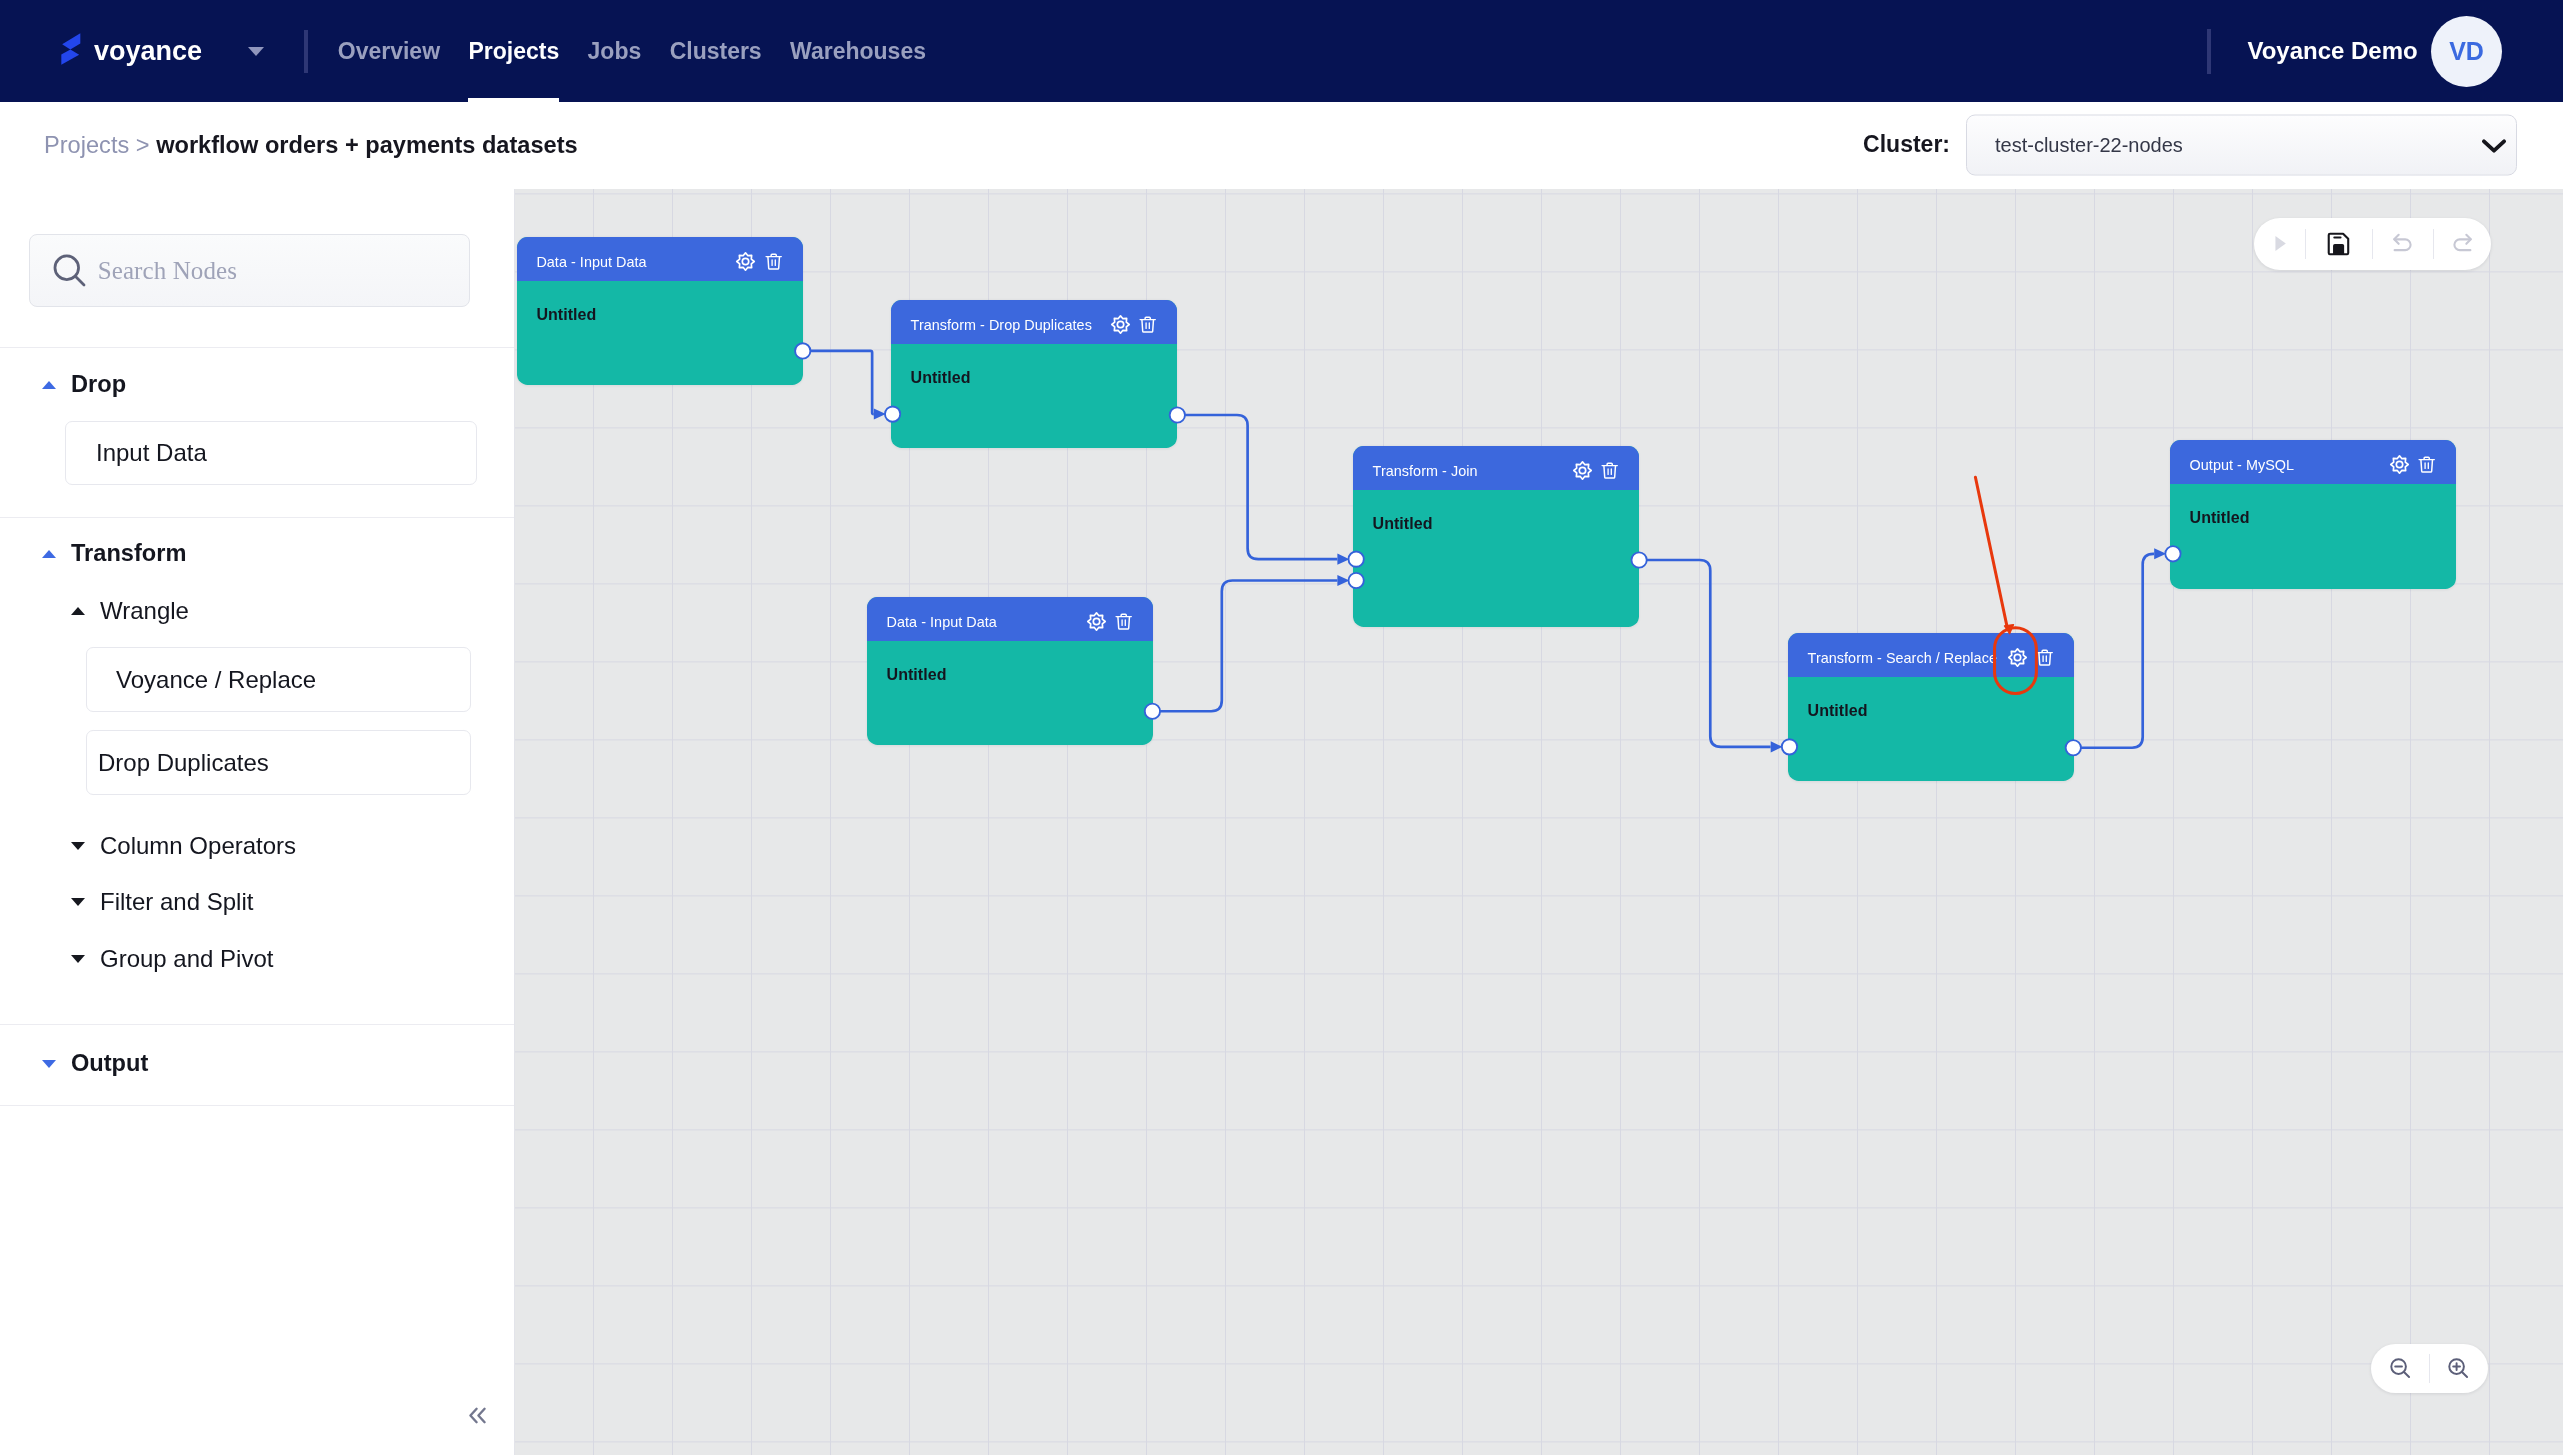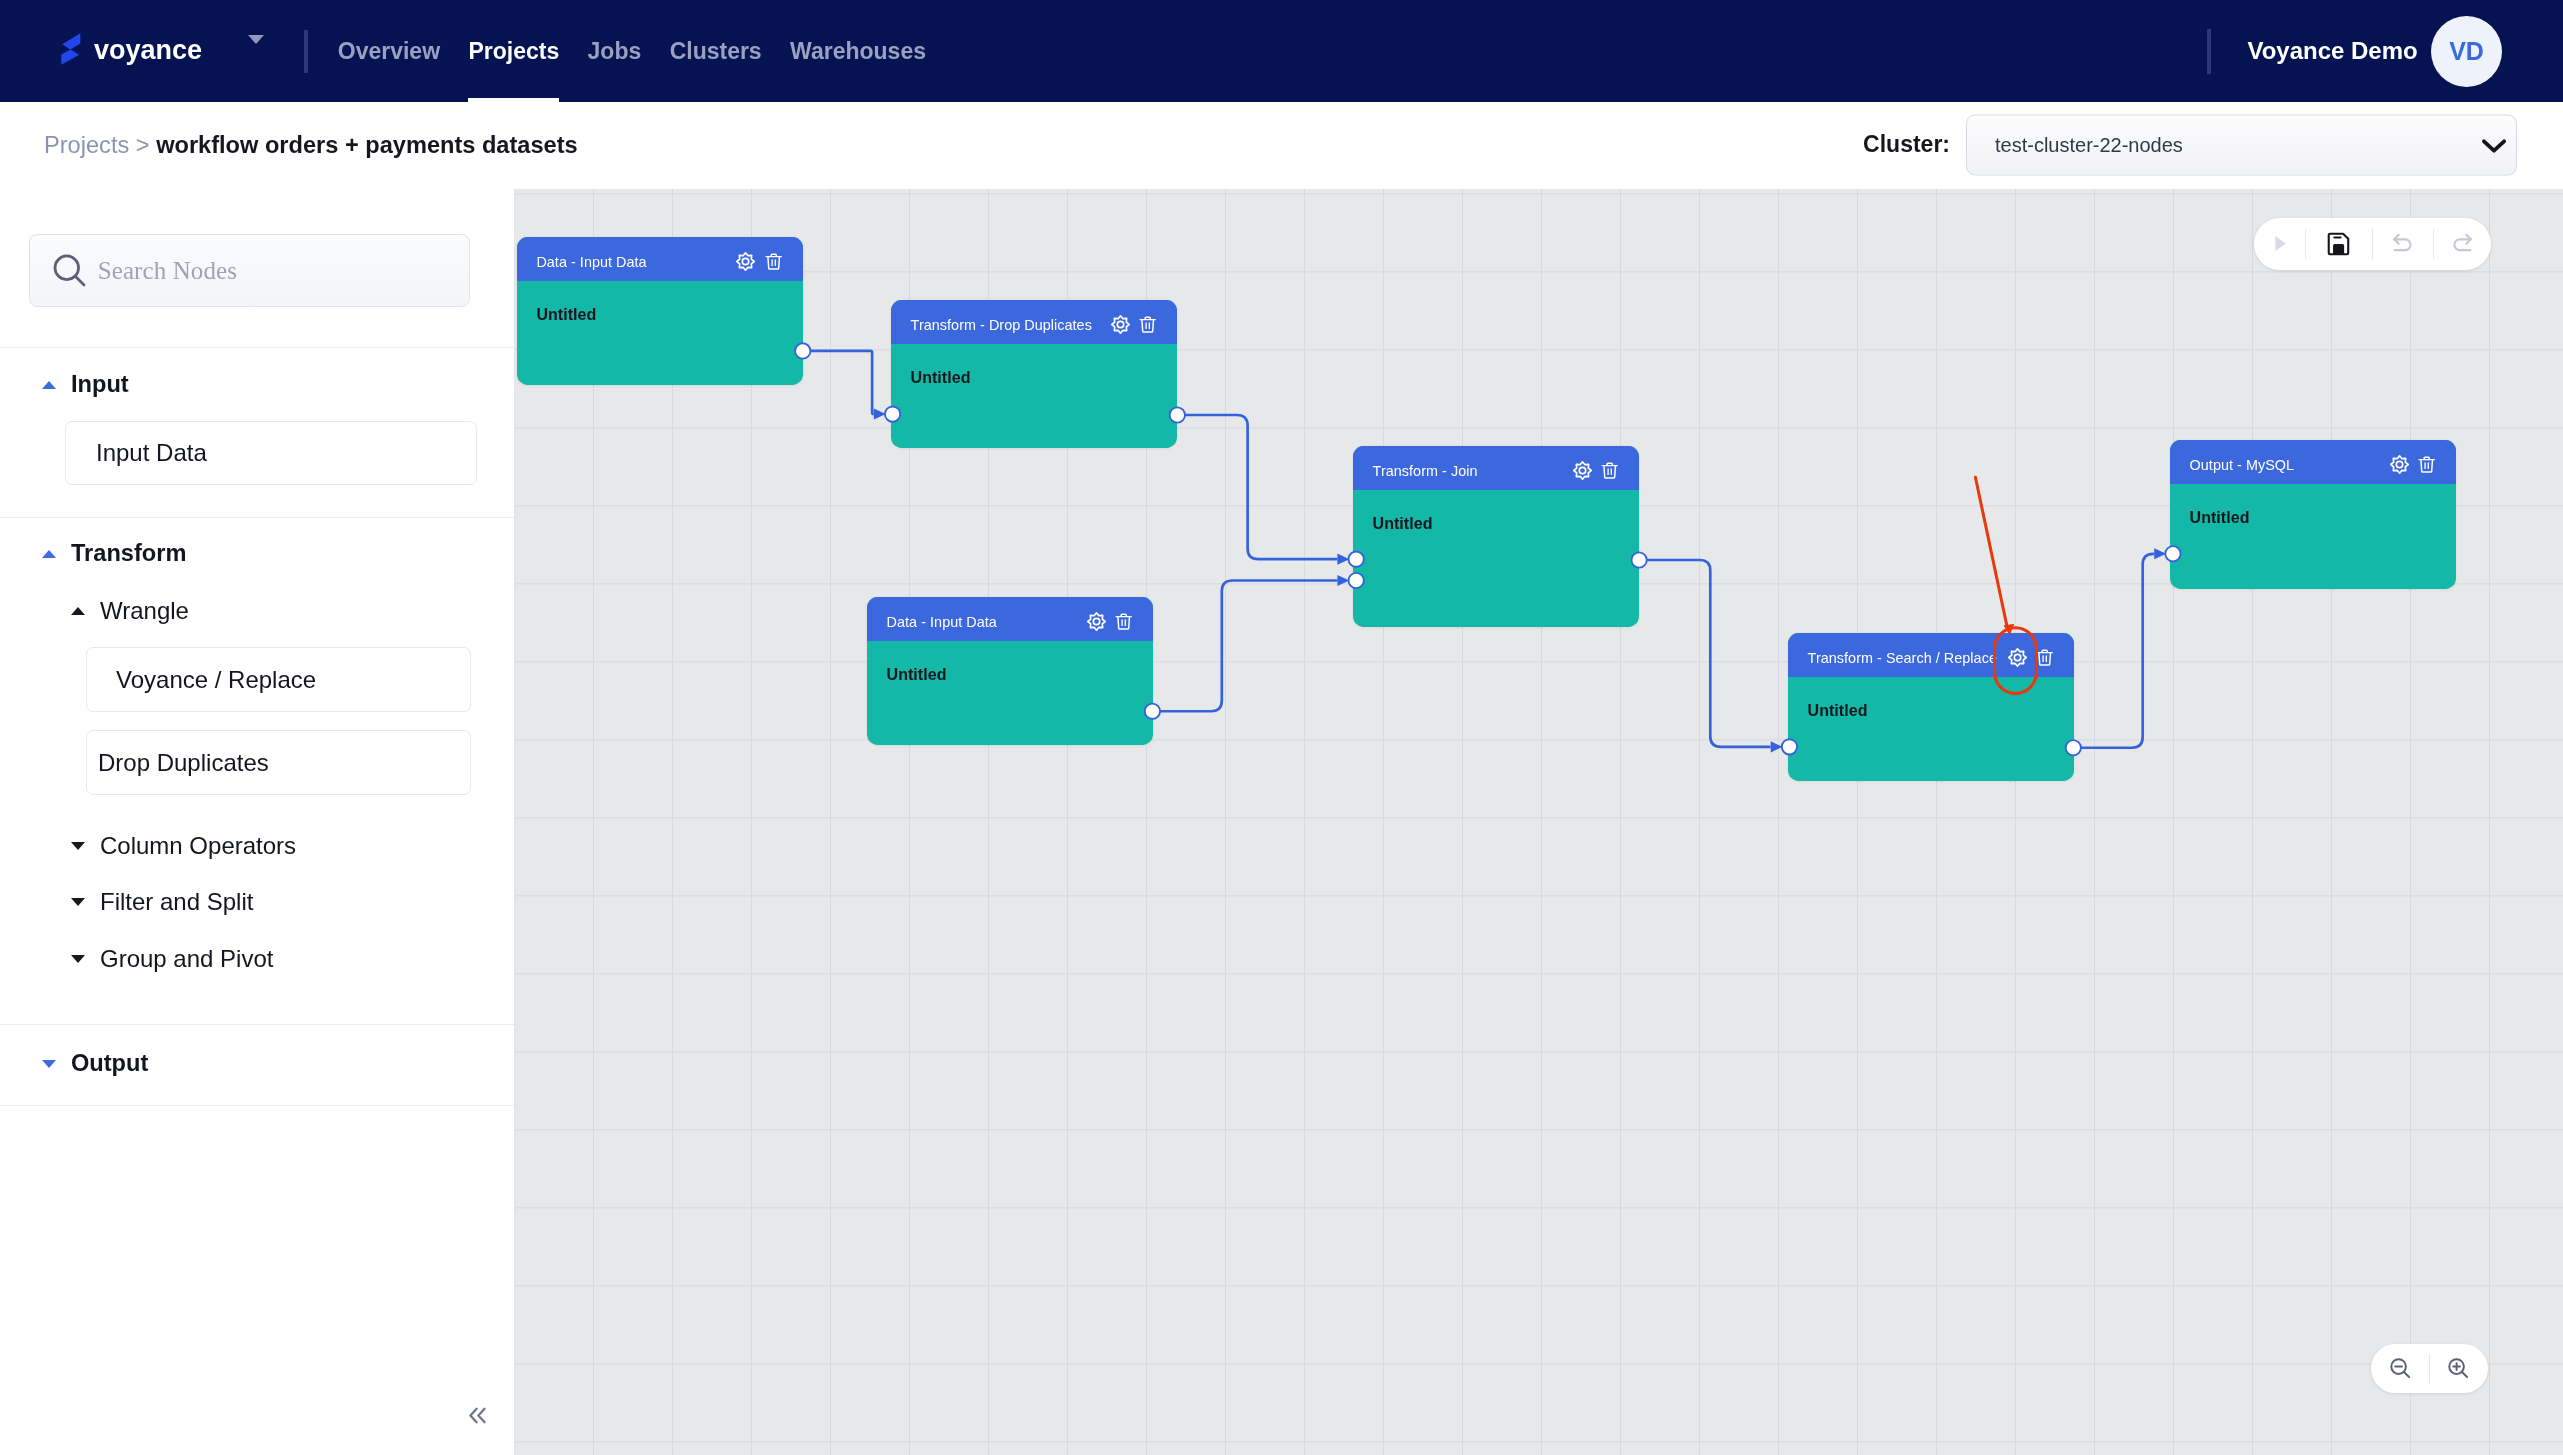--- a/index.html
+++ b/index.html
@@ -3,21 +3,21 @@
 <meta charset="utf-8">
 <title>Voyance</title>
 <style>
   *{box-sizing:border-box;margin:0;padding:0;}
   html,body{width:2563px;height:1456px;overflow:hidden;}
   body,body *{-webkit-font-smoothing:antialiased;-moz-osx-font-smoothing:grayscale;}
   body{font-family:"Liberation Sans",sans-serif;background:#fff;-webkit-font-smoothing:antialiased;text-rendering:optimizeLegibility;}
 
   
   #topnav{position:absolute;left:0;top:0;width:2563px;height:102px;background:#061353;display:flex;align-items:center;}
-  #brand{display:flex;align-items:flex-start;margin-left:61px;}
+  #brand{display:flex;align-items:center;margin-left:61px;}
   #logo-mark{width:19.6px;height:32px;display:block;position:relative;top:-1.8px;}
   #brand-name{color:#fff;font-size:27px;font-weight:700;letter-spacing:0px;margin-left:13.3px;}
   #brand-caret{margin-left:46px;width:0;height:0;border-left:8px solid transparent;border-right:8px solid transparent;border-top:9.8px solid #9096bd;}
   #nav-div{width:3.6px;height:43px;background:#2e3775;margin-left:40px;}
   #navlinks{display:flex;align-items:center;height:102px;margin-left:16px;}
   .navlink{position:relative;height:102px;display:flex;align-items:center;padding:0 14.2px;font-size:23px;font-weight:700;color:#9aa0bf;letter-spacing:0px;}
   .navlink.active{color:#fff;}
   .navlink.active::after{content:"";position:absolute;left:14.2px;right:14.2px;bottom:0;height:4.4px;background:#fff;}
   #nav-right{position:absolute;right:0;top:0;height:102px;display:flex;align-items:center;}
   #nav-div2{width:4.4px;height:45px;background:#2e3775;}
@@ -121,21 +121,21 @@
       <circle cx="10.4" cy="10.4" r="6.9" stroke="#5d6178" stroke-width="1.62"></circle>
       <path d="M15.4 15.4 L20.5 20.5" stroke="#5d6178" stroke-width="1.62" stroke-linecap="round"></path>
     </svg>
     <span class="ph">Search Nodes</span>
   </div>
 
   <div class="divider" style="top:158px"></div>
 
   <div class="grp" style="left:42px;top:182px">
     <span class="tri-up"></span>
-    <span class="grp-t">Input</span>
+    <span class="grp-t">Drop</span>
   </div>
   <div class="chip" style="left:65px;top:232px;width:412px;height:64px;padding-left:30px">
     <span>Input Data</span>
   </div>
 
   <div class="divider" style="top:328px"></div>
 
   <div class="grp" style="left:42px;top:351px">
     <span class="tri-up"></span>
     <span class="grp-t">Transform</span>

